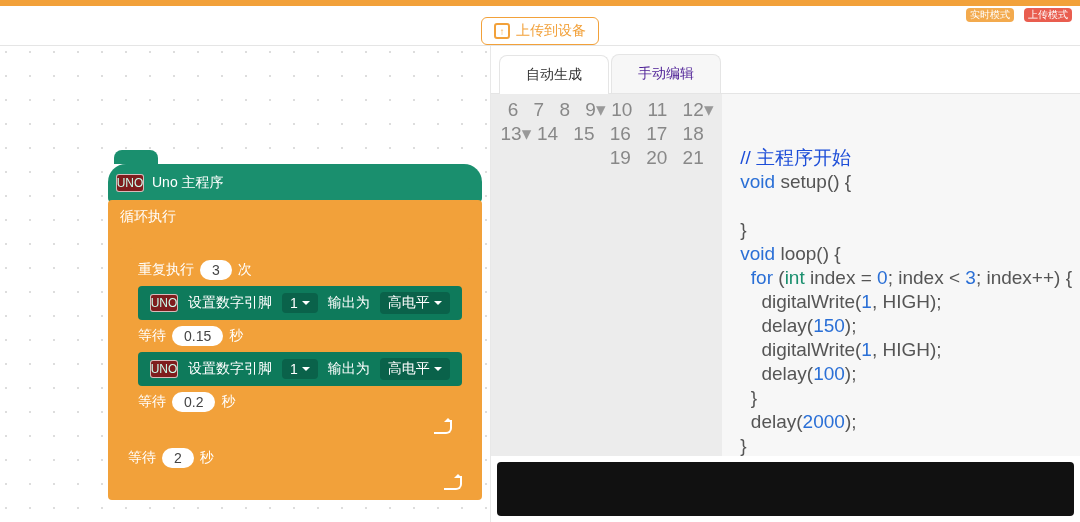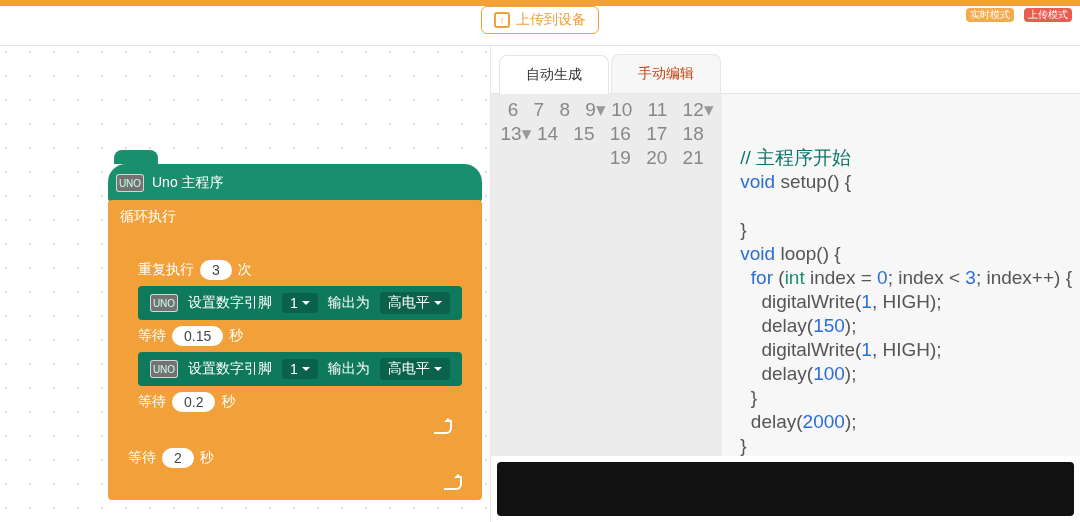--- a/index.html
+++ b/index.html
@@ -4,55 +4,55 @@
 <style>
 html,body{margin:0;padding:0;font-family:"PingFang SC","Microsoft YaHei",sans-serif;font-size:14px;background:#fff;color:#333}
 *{box-sizing:border-box}
 .app{width:1080px;height:522px;position:relative;overflow:hidden}
 .topbar{height:6px;background:#f2a13a}
 .header-links{position:absolute;top:11px;right:8px;height:8px;display:flex;gap:10px;align-items:center;color:#fff;font-size:12px;opacity:.9}
 .header-links span{white-space:nowrap}
 .pill{border-radius:4px;padding:0 4px;font-size:10px}
 .pill.or{background:#f2a13a;color:#fff}
 .pill.red{background:#e74c3c;color:#fff}
-.toolbar{height:40px;border-bottom:1px solid #e5e5e5;display:flex;align-items:flex-start;justify-content:center;}
+.toolbar{height:40px;border-bottom:1px solid #e5e5e5;display:flex;align-items:flex-end;justify-content:center;}
 .upload{display:flex;align-items:center;gap:6px;border:1px solid #f2a13a;border-radius:6px;padding:4px 12px;color:#f2a13a;cursor:pointer}
 .upload .icon{width:16px;height:16px;border:2px solid #f2a13a;border-radius:3px;display:flex;align-items:center;justify-content:center}
 .upload .icon::before{content:"↑";color:#f2a13a;font-size:10px;font-weight:700}
 .lang{border:1px solid #ccc;border-radius:6px;padding:4px 22px 4px 10px;color:#666;position:relative;cursor:pointer}
 .lang::after{content:"";position:absolute;right:8px;top:8px;border:4px solid transparent;border-top-color:#999}
 .main{display:flex;height:calc(522px - 46px)}
 .blocks-pane{flex:0 0 490px;position:relative;background:#fff}
 .dotgrid{position:absolute;inset:0;background-image:radial-gradient(circle,#bbb 1px,transparent 1px);background-size:24px 24px;background-position:-6px -6px;opacity:.5}
 .stack{position:absolute;left:108px;top:118px}
 .hat{display:flex;align-items:center;gap:8px;background:#1a8f6e;color:#fff;padding:8px 18px 8px 8px;border-radius:18px 18px 4px 4px;position:relative;min-width:170px;height:38px;margin-bottom:-2px}
 .hat::before{content:"";position:absolute;top:-14px;left:6px;width:44px;height:14px;background:#1a8f6e;border-radius:8px 8px 0 0}
-.unoicon{width:28px;height:18px;border:1px solid rgba(255,255,255,.7);border-radius:3px;background:#737373;display:inline-flex;align-items:center;justify-content:center;font-size:10px;color:#cfe}
+.unoicon{width:28px;height:18px;border:1px solid rgba(255,255,255,.7);border-radius:3px;background:#7f1d1d;display:inline-flex;align-items:center;justify-content:center;font-size:12px;color:#cfe}
 .loop-wrap{background:#f2a13a;border-radius:4px;padding:8px 10px 8px 12px;color:#fff;min-width:170px;position:relative}
 .loop-wrap>span{display:inline-block;margin-bottom:22px}
 .inner{background:#f2a13a;border-radius:4px;padding:6px 10px;margin-left:8px;position:relative;border-left:0}
 .row{display:flex;align-items:center;gap:6px;margin:6px 0}
 .numslot{background:#fff;color:#444;border-radius:16px;padding:2px 12px;min-width:28px;text-align:center}
 .pinset{display:flex;align-items:center;gap:10px;background:#0e7a5b;color:#fff;border-radius:4px;padding:6px 12px}
 .dd{display:inline-flex;align-items:center;gap:4px;background:#0a624a;border-radius:4px;padding:2px 8px;cursor:pointer}
 .dd::after{content:"";border:4px solid transparent;border-top-color:#fff;margin-top:3px}
 .loopend{height:18px;margin-top:4px;display:flex;align-items:center;justify-content:flex-end;padding-right:10px}
 .loopend .arrow{width:18px;height:14px;border:2px solid #fff;border-top:none;border-left:none;border-radius:0 0 6px 0;position:relative}
 .loopend .arrow::after{content:"";position:absolute;right:-2px;top:-6px;border:4px solid transparent;border-bottom-color:#fff}
 .right-pane{flex:1;display:flex;flex-direction:column;border-left:1px solid #e8e8e8;min-width:0}
 .tabs{display:flex;padding:8px 8px 0;border-bottom:1px solid #e5e5e5;gap:2px}
-.tab{padding:10px 26px;border:1px solid #e5e5e5;border-bottom:none;border-radius:8px 8px 0 0;color:#c2410c;background:#f7f7f7;cursor:pointer}
+.tab{padding:10px 26px;border:1px solid #e5e5e5;border-bottom:none;border-radius:8px 8px 0 0;color:#4c1d95;background:#f7f7f7;cursor:pointer}
 .tab.active{color:#333;background:#fff;position:relative;top:1px}
 .editor{flex:1;display:flex;font-family:Liberation Sans, sans-serif;font-size:19px;line-height:24px;overflow:hidden;background:#f7f7f7}
 .gutter{background:#ececec;color:#888;text-align:right;padding:4px 8px;user-select:none;min-width:44px}
 .code{padding:4px 8px;white-space:pre;flex:1;color:#555}
 .fold{display:inline-block;width:10px;text-align:center;color:#999}
 .k-blue{color:#2a6fd6}
 .k-green{color:#1a8f6e}
-.k-gray{color:#0f766e}
+.k-gray{color:#1d4ed8}
 .n{color:#2a6fd6}
 .console{height:54px;background:#111;margin:6px;border-radius:4px}
 </style>
 </head>
 <body>
 
 <div class="app">
   <div class="topbar"></div>
   <div class="header-links">
     <span>版本更新</span>

